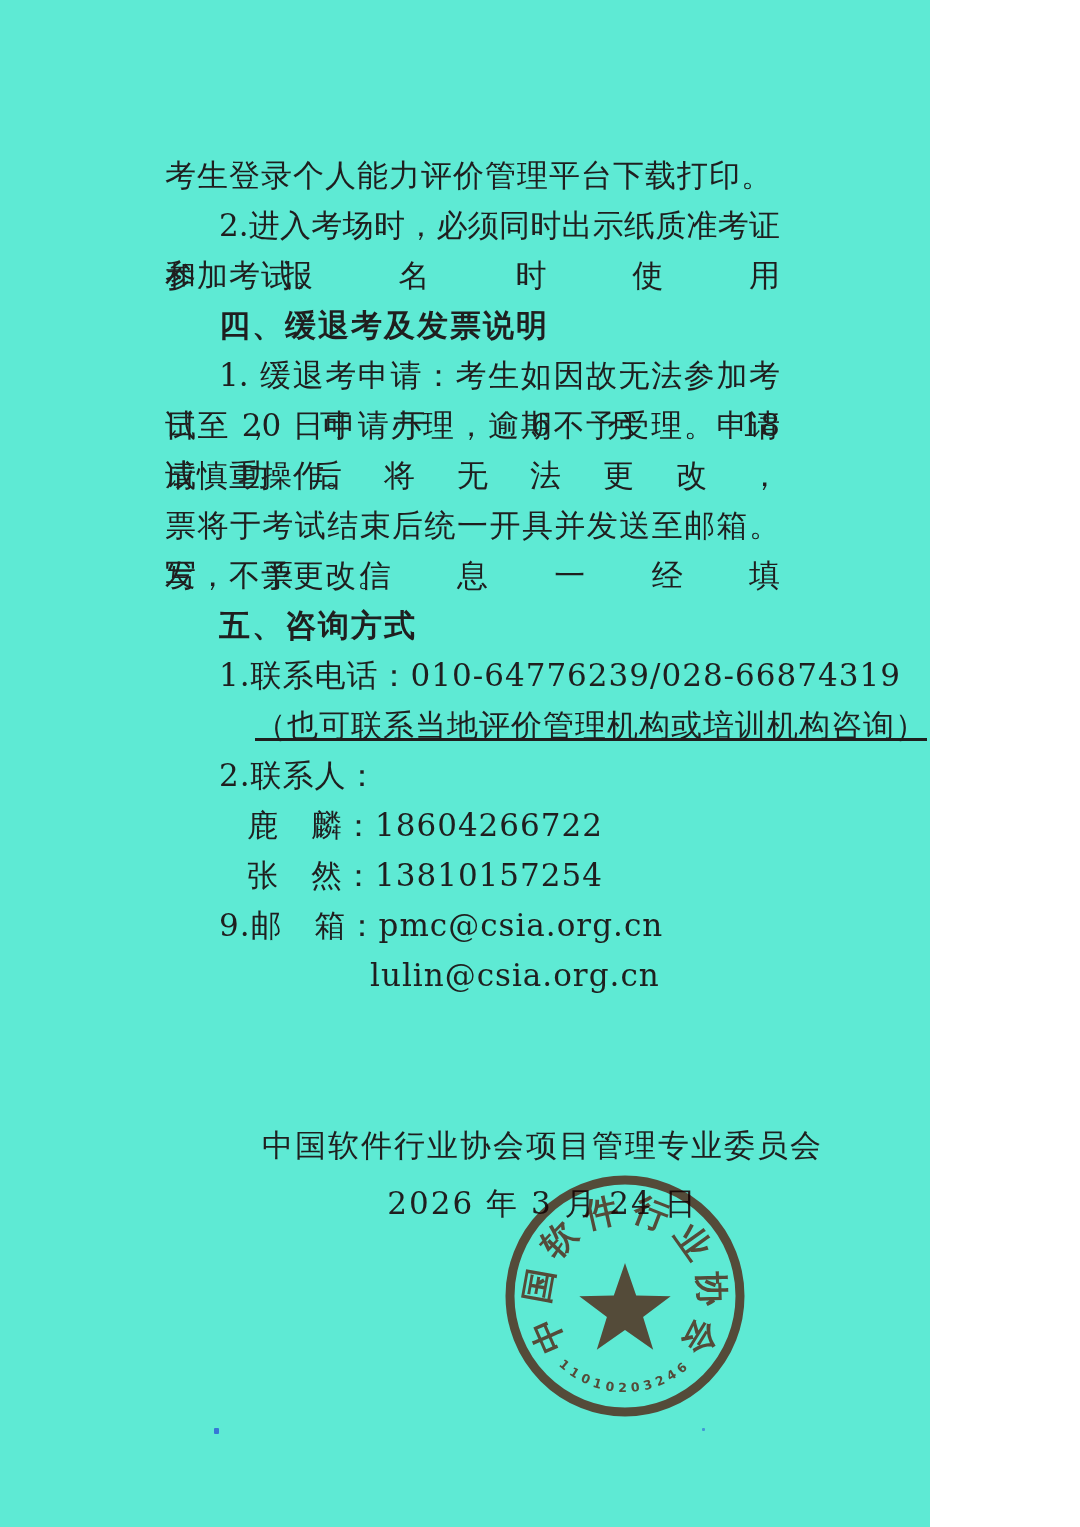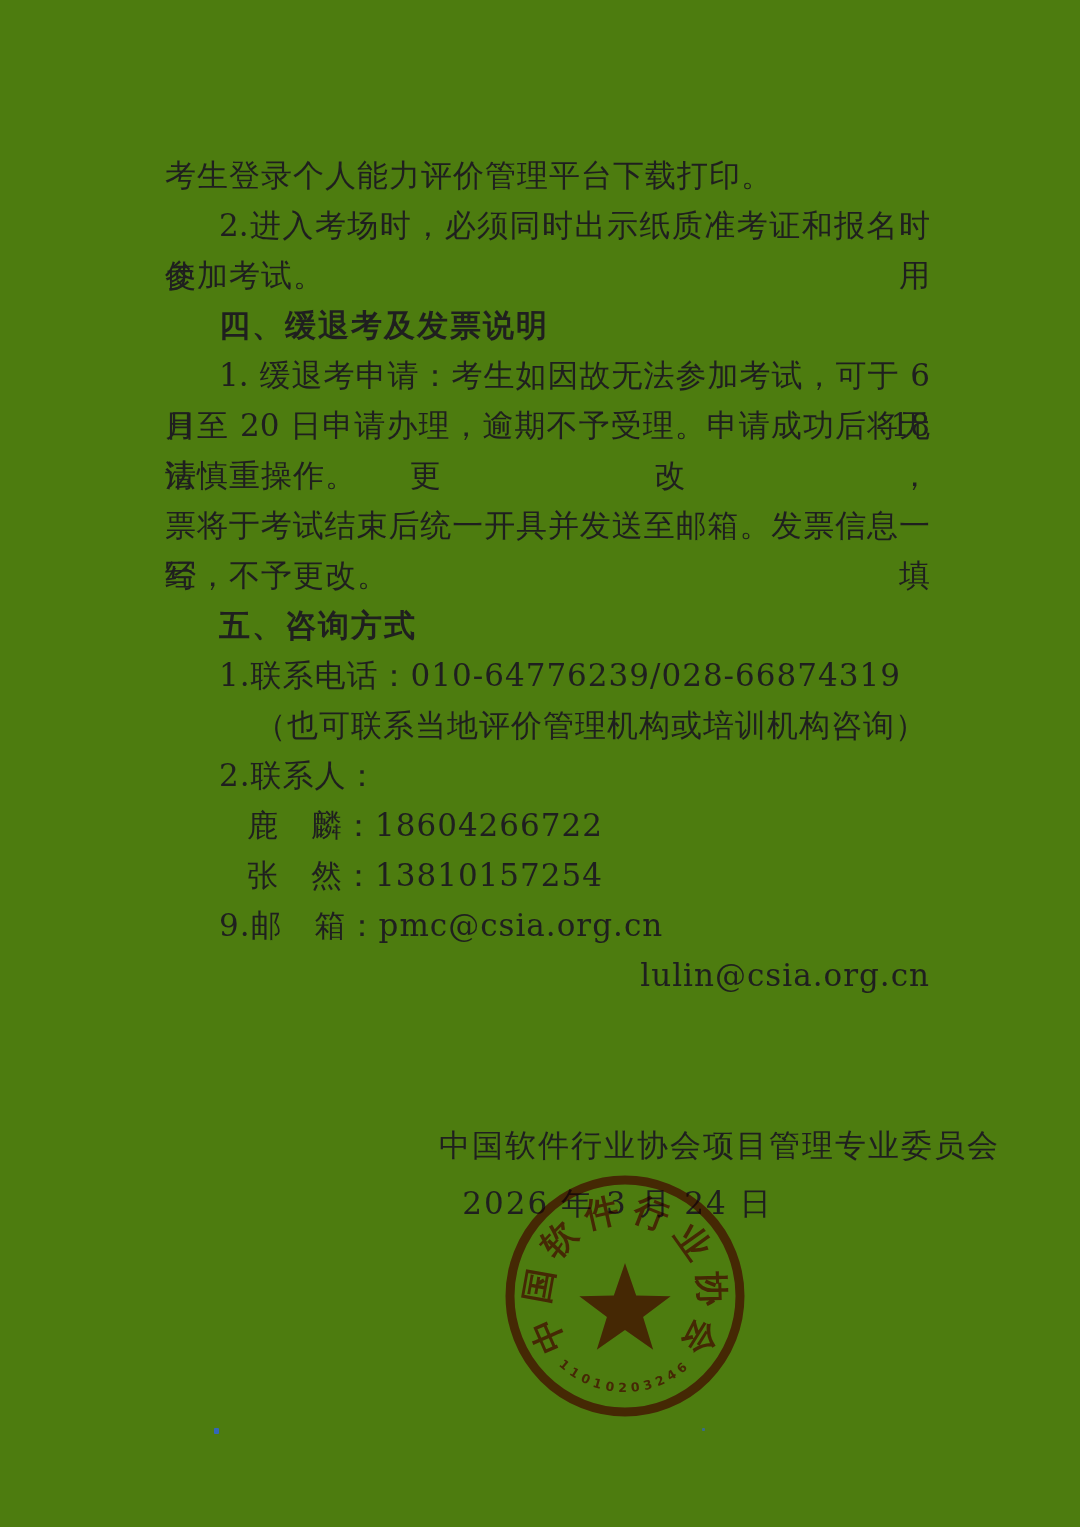--- a/index.html
+++ b/index.html
@@ -4,24 +4,24 @@
 <style>
   html, body { margin: 0; padding: 0; }
   body {
     width: 1080px; height: 1527px;
     background: #ffffff;
     font-family: "DejaVu Serif", "Liberation Serif", serif;
     overflow: hidden;
   }
   .page {
     position: relative;
-    width: 1080px; height: 1527px;
+    width: 930px; height: 1527px;
     box-sizing: border-box;
     padding: 150px 150px 0 165px;
-    background: #4d7c0f;
+    background: #5eead4;
     color: #1f1f1f;
   }
   
   .ln {
     height: 50px; line-height: 50px;
     font-size: 31px;
     color: #1f1f1f;
     letter-spacing: 1px;
     white-space: nowrap;
   }
@@ -30,36 +30,35 @@
     letter-spacing: 0;
     text-align: justify;
     text-align-last: justify;
   }
   .ind { text-indent: 54px; }
   .head {
     font-family: "DejaVu Sans", "Liberation Sans", sans-serif;
     font-weight: 700;
     letter-spacing: 2px;
   }
-  .ind-paren   { text-indent: 90px; }
+  .ind-paren   { text-indent: 90px; text-decoration: underline; }
   .ind-contact { text-indent: 82px; }
-  .ind-email   { text-indent: 205px; text-align: right; }
+  .ind-email   { text-indent: 205px; }
   
   .signature {
     margin-top: 120px;
     text-align: center;
     transform: translateX(70px);
     position: relative;
     z-index: 1;
   }
   .sig-org {
     height: 50px; line-height: 50px;
     font-size: 31px; letter-spacing: 2px;
     color: #1f1f1f;
-    text-align: right;
   }
   .sig-date {
     margin-top: 8px;
     height: 50px; line-height: 50px;
     font-size: 31px; letter-spacing: 2px;
     color: #1f1f1f;
   }
   
   .seal {
     position: absolute;

